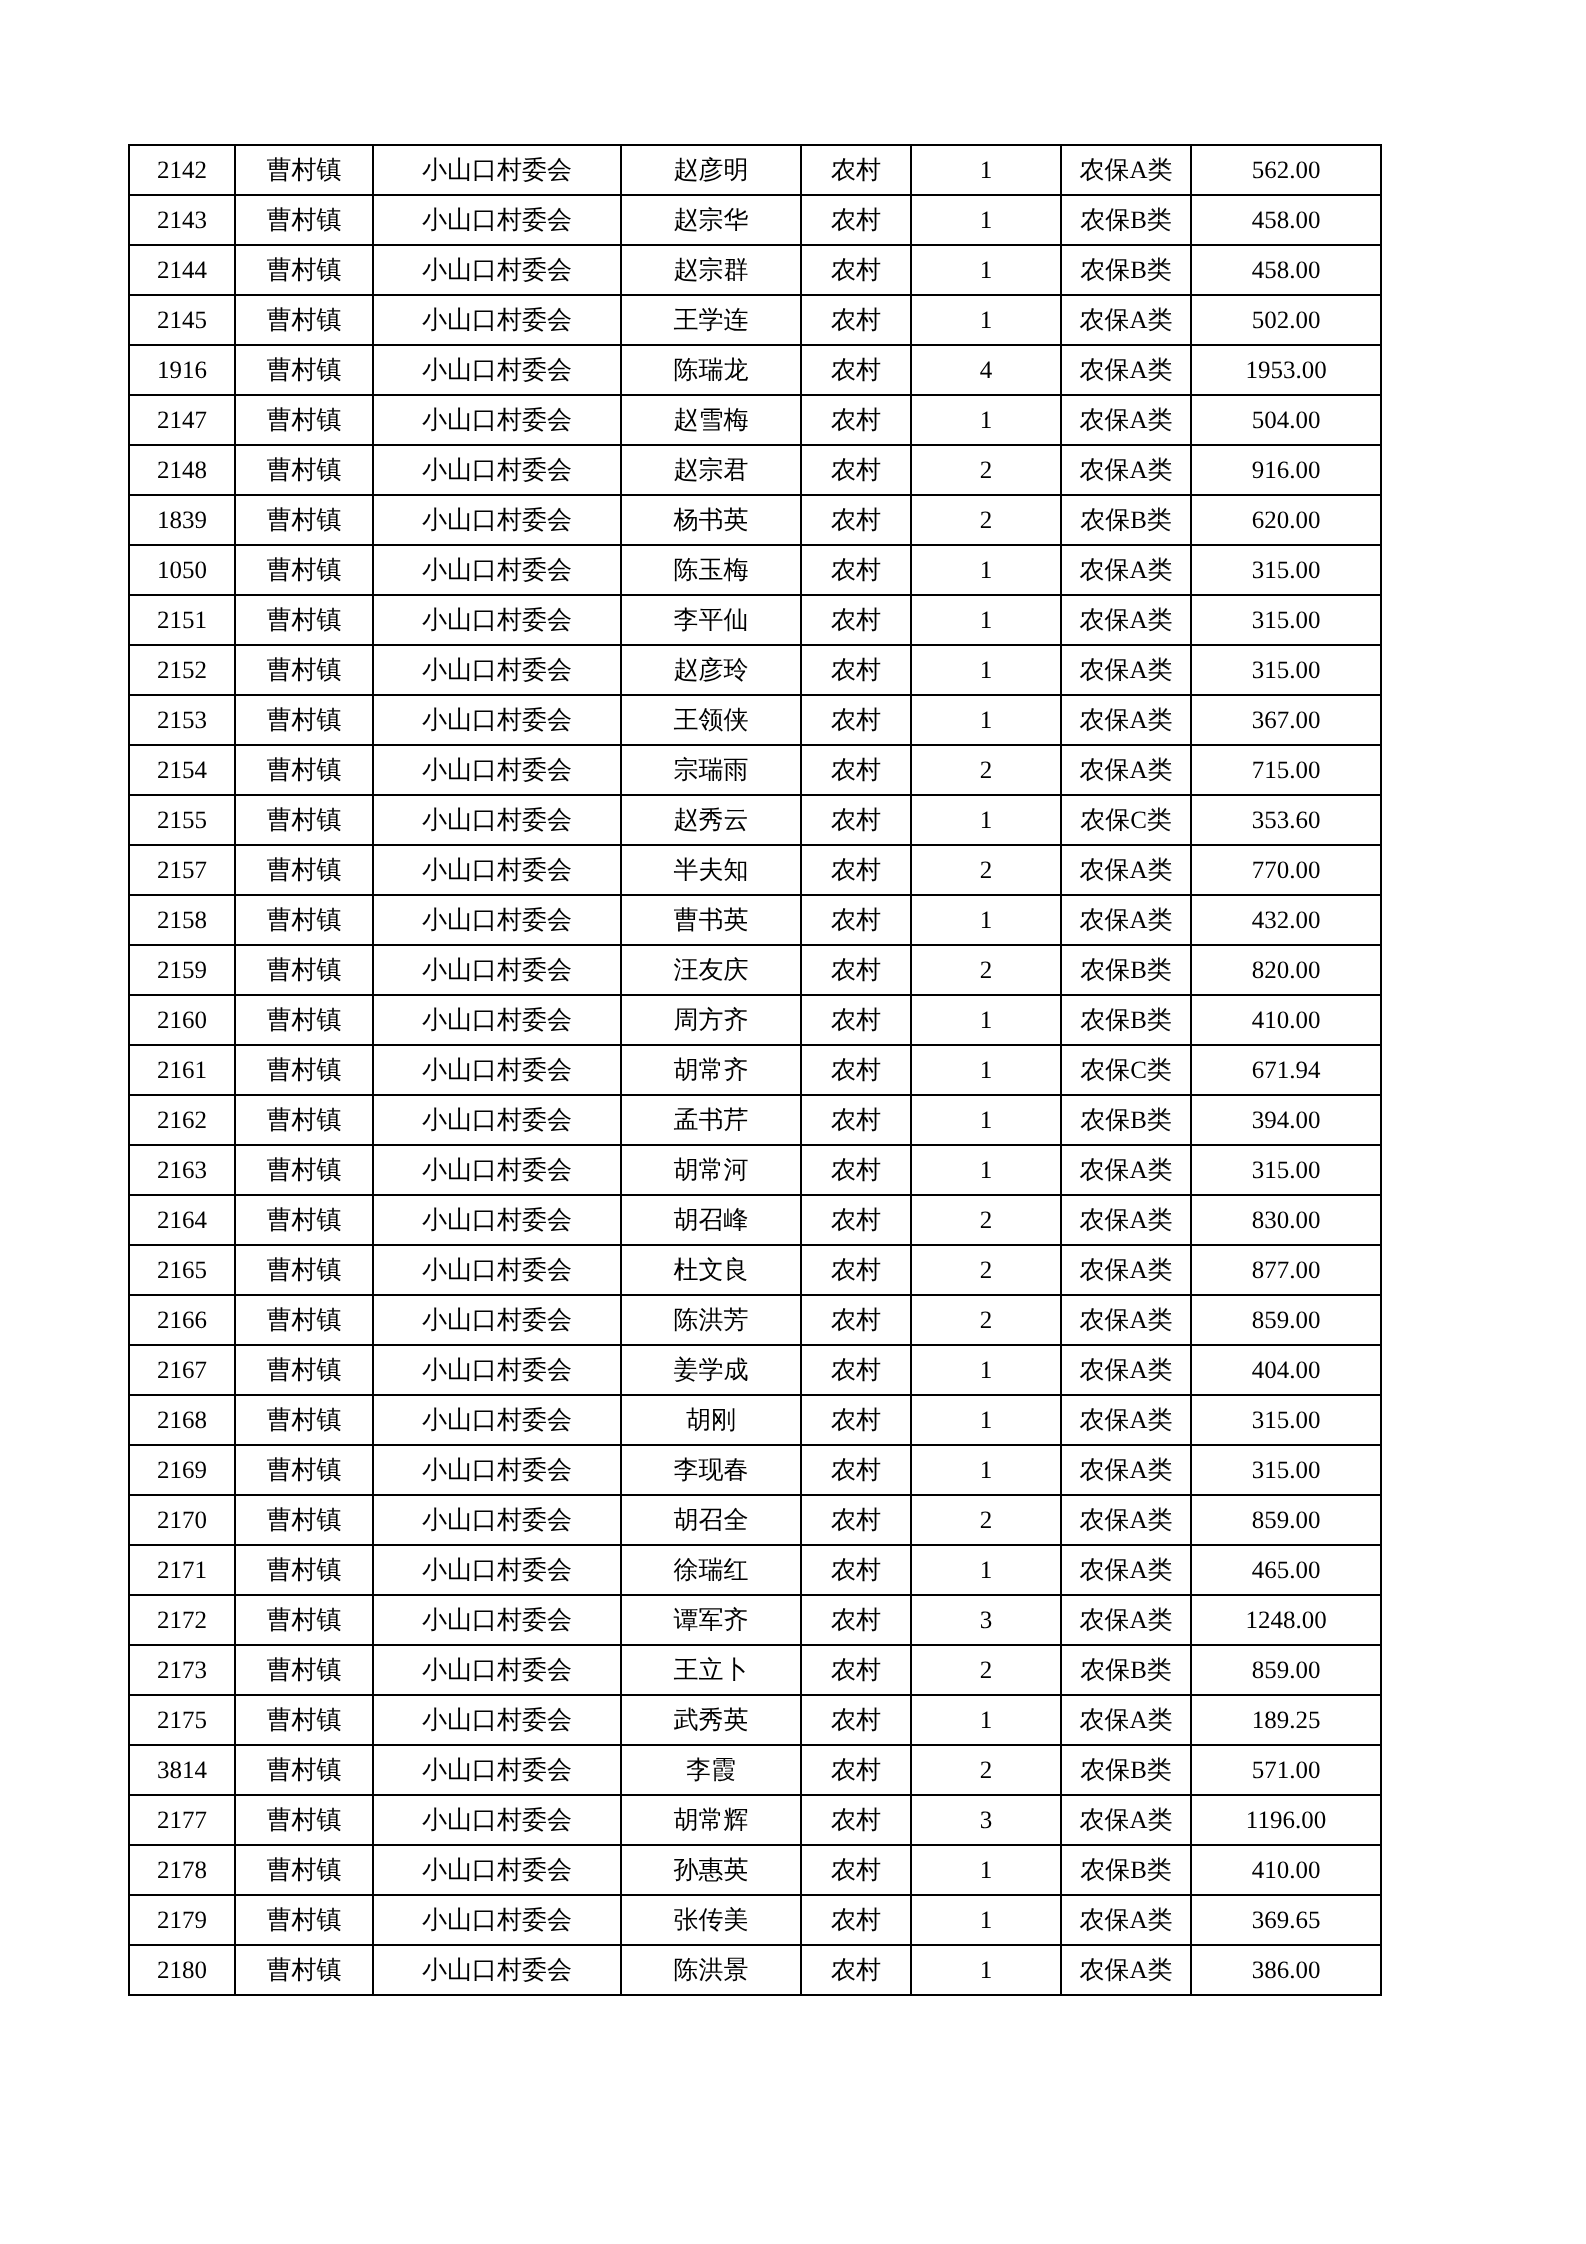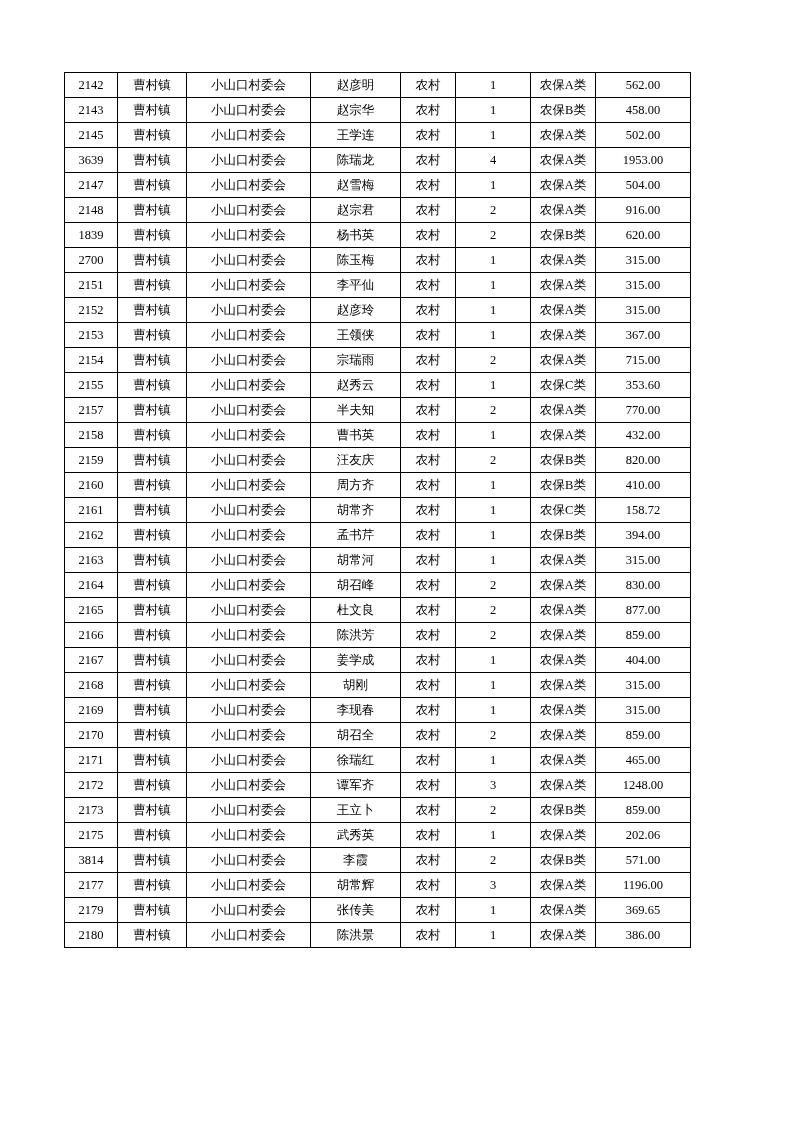--- a/index.html
+++ b/index.html
@@ -73,31 +73,41 @@
           <td>2143</td>
           <td>曹村镇</td>
           <td>小山口村委会</td>
           <td>赵宗华</td>
           <td>农村</td>
           <td>1</td>
           <td>农保B类</td>
           <td>458.00</td>
         </tr>
         <tr>
+          <td>2144</td>
+          <td>曹村镇</td>
+          <td>小山口村委会</td>
+          <td>赵宗群</td>
+          <td>农村</td>
+          <td>1</td>
+          <td>农保B类</td>
+          <td>458.00</td>
+        </tr>
+        <tr>
           <td>2145</td>
           <td>曹村镇</td>
           <td>小山口村委会</td>
           <td>王学连</td>
           <td>农村</td>
           <td>1</td>
           <td>农保A类</td>
           <td>502.00</td>
         </tr>
         <tr>
-          <td>3639</td>
+          <td>1916</td>
           <td>曹村镇</td>
           <td>小山口村委会</td>
           <td>陈瑞龙</td>
           <td>农村</td>
           <td>4</td>
           <td>农保A类</td>
           <td>1953.00</td>
         </tr>
         <tr>
           <td>2147</td>
@@ -123,21 +133,21 @@
           <td>1839</td>
           <td>曹村镇</td>
           <td>小山口村委会</td>
           <td>杨书英</td>
           <td>农村</td>
           <td>2</td>
           <td>农保B类</td>
           <td>620.00</td>
         </tr>
         <tr>
-          <td>2700</td>
+          <td>1050</td>
           <td>曹村镇</td>
           <td>小山口村委会</td>
           <td>陈玉梅</td>
           <td>农村</td>
           <td>1</td>
           <td>农保A类</td>
           <td>315.00</td>
         </tr>
         <tr>
           <td>2151</td>
@@ -230,21 +240,21 @@
           <td>410.00</td>
         </tr>
         <tr>
           <td>2161</td>
           <td>曹村镇</td>
           <td>小山口村委会</td>
           <td>胡常齐</td>
           <td>农村</td>
           <td>1</td>
           <td>农保C类</td>
-          <td>158.72</td>
+          <td>671.94</td>
         </tr>
         <tr>
           <td>2162</td>
           <td>曹村镇</td>
           <td>小山口村委会</td>
           <td>孟书芹</td>
           <td>农村</td>
           <td>1</td>
           <td>农保B类</td>
           <td>394.00</td>
@@ -360,41 +370,51 @@
           <td>859.00</td>
         </tr>
         <tr>
           <td>2175</td>
           <td>曹村镇</td>
           <td>小山口村委会</td>
           <td>武秀英</td>
           <td>农村</td>
           <td>1</td>
           <td>农保A类</td>
-          <td>202.06</td>
+          <td>189.25</td>
         </tr>
         <tr>
           <td>3814</td>
           <td>曹村镇</td>
           <td>小山口村委会</td>
           <td>李霞</td>
           <td>农村</td>
           <td>2</td>
           <td>农保B类</td>
           <td>571.00</td>
         </tr>
         <tr>
           <td>2177</td>
           <td>曹村镇</td>
           <td>小山口村委会</td>
           <td>胡常辉</td>
           <td>农村</td>
           <td>3</td>
           <td>农保A类</td>
           <td>1196.00</td>
+        </tr>
+        <tr>
+          <td>2178</td>
+          <td>曹村镇</td>
+          <td>小山口村委会</td>
+          <td>孙惠英</td>
+          <td>农村</td>
+          <td>1</td>
+          <td>农保B类</td>
+          <td>410.00</td>
         </tr>
         <tr>
           <td>2179</td>
           <td>曹村镇</td>
           <td>小山口村委会</td>
           <td>张传美</td>
           <td>农村</td>
           <td>1</td>
           <td>农保A类</td>
           <td>369.65</td>

